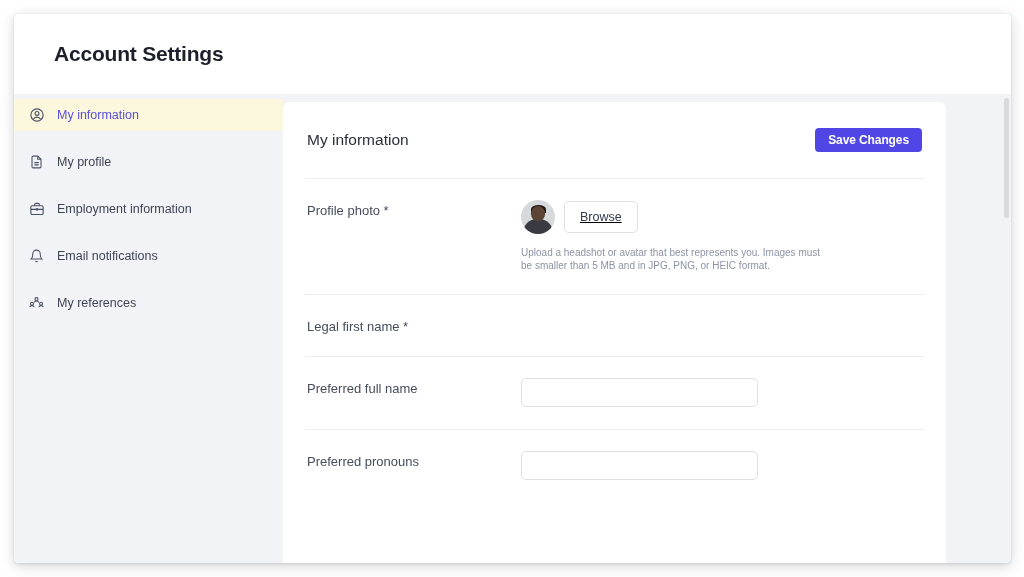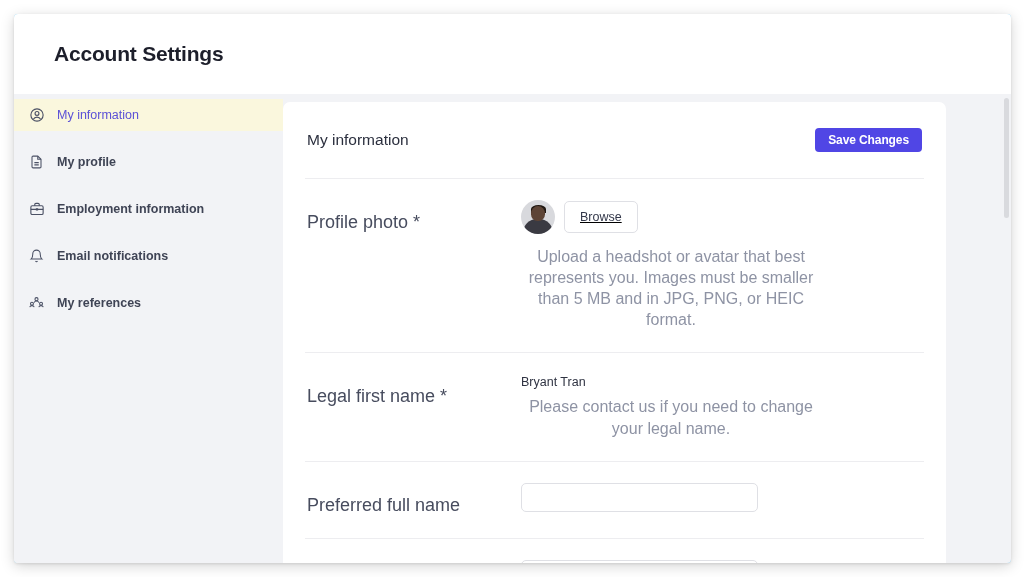--- a/index.html
+++ b/index.html
@@ -63,21 +63,21 @@
 
   .nav-item {
     display: flex;
     align-items: center;
     height: 32px;
     padding-left: 14px;
     gap: 12px;
     cursor: pointer;
     margin-bottom: 1px;
   }
-  .nav-item + .nav-item { margin-top: 1px; font-weight: bold; }
+  .nav-item + .nav-item { margin-top: 1px; }
 
   .nav-item.active {
     background: #faf7dd;
   }
 
   .nav-icon {
     width: 17px;
     height: 17px;
     flex: 0 0 17px;
     display: flex;
@@ -140,24 +140,23 @@
 
   
   .form-row {
     display: flex;
     border-top: 1px solid #ededf0;
     padding: 21px 2px 22px 2px;
   }
 
   .row-label {
     flex: 0 0 214px;
-    font-size: 18px;
+    font-size: 13px;
     color: #474c5e;
     padding-top: 3px;
-    margin-top: 9px;
   }
 
   .row-field {
     flex: 1 1 auto;
   }
 
   .field-inline {
     display: flex;
     align-items: center;
     gap: 9px;
@@ -207,26 +206,25 @@
     border: 1px solid #dfe0e5;
     border-radius: 5px;
     font-size: 12.5px;
     color: #33384a;
     padding: 8px 15px;
     cursor: pointer;
     font-family: "Liberation Sans", sans-serif;
   }
 
   .help-text {
-    font-size: 16px;
+    font-size: 10px;
     color: #8e93a4;
     line-height: 1.32;
     margin-top: 12px;
     max-width: 300px;
-    text-align: center;
   }
   .help-text.tight { margin-top: 7px; }
   .help-text.narrow { max-width: 262px; }
 
   .static-value {
     font-size: 12.5px;
     color: #2f3342;
     padding-top: 1px;
   }
 
@@ -360,24 +358,20 @@
               <div class="head"></div>
             </div>
             <button class="browse-btn">Browse</button>
           </div>
           <div class="help-text">Upload a headshot or avatar that best represents you. Images must be smaller than 5 MB and in JPG, PNG, or HEIC format.</div>
         </div>
       </div>
 
       <div class="form-row">
         <div class="row-label">Legal first name *</div>
-        <div class="row-field">
-          <div class="static-value">Bryant Tran</div>
-          <div class="help-text tight">Please contact us if you need to change your legal name.</div>
-        </div>
       </div>
 
       <div class="form-row">
         <div class="row-label">Preferred full name</div>
         <div class="row-field">
           <input class="text-input" type="text" placeholder="" value="" style="">
         </div>
       </div>
 
       <div class="form-row">

